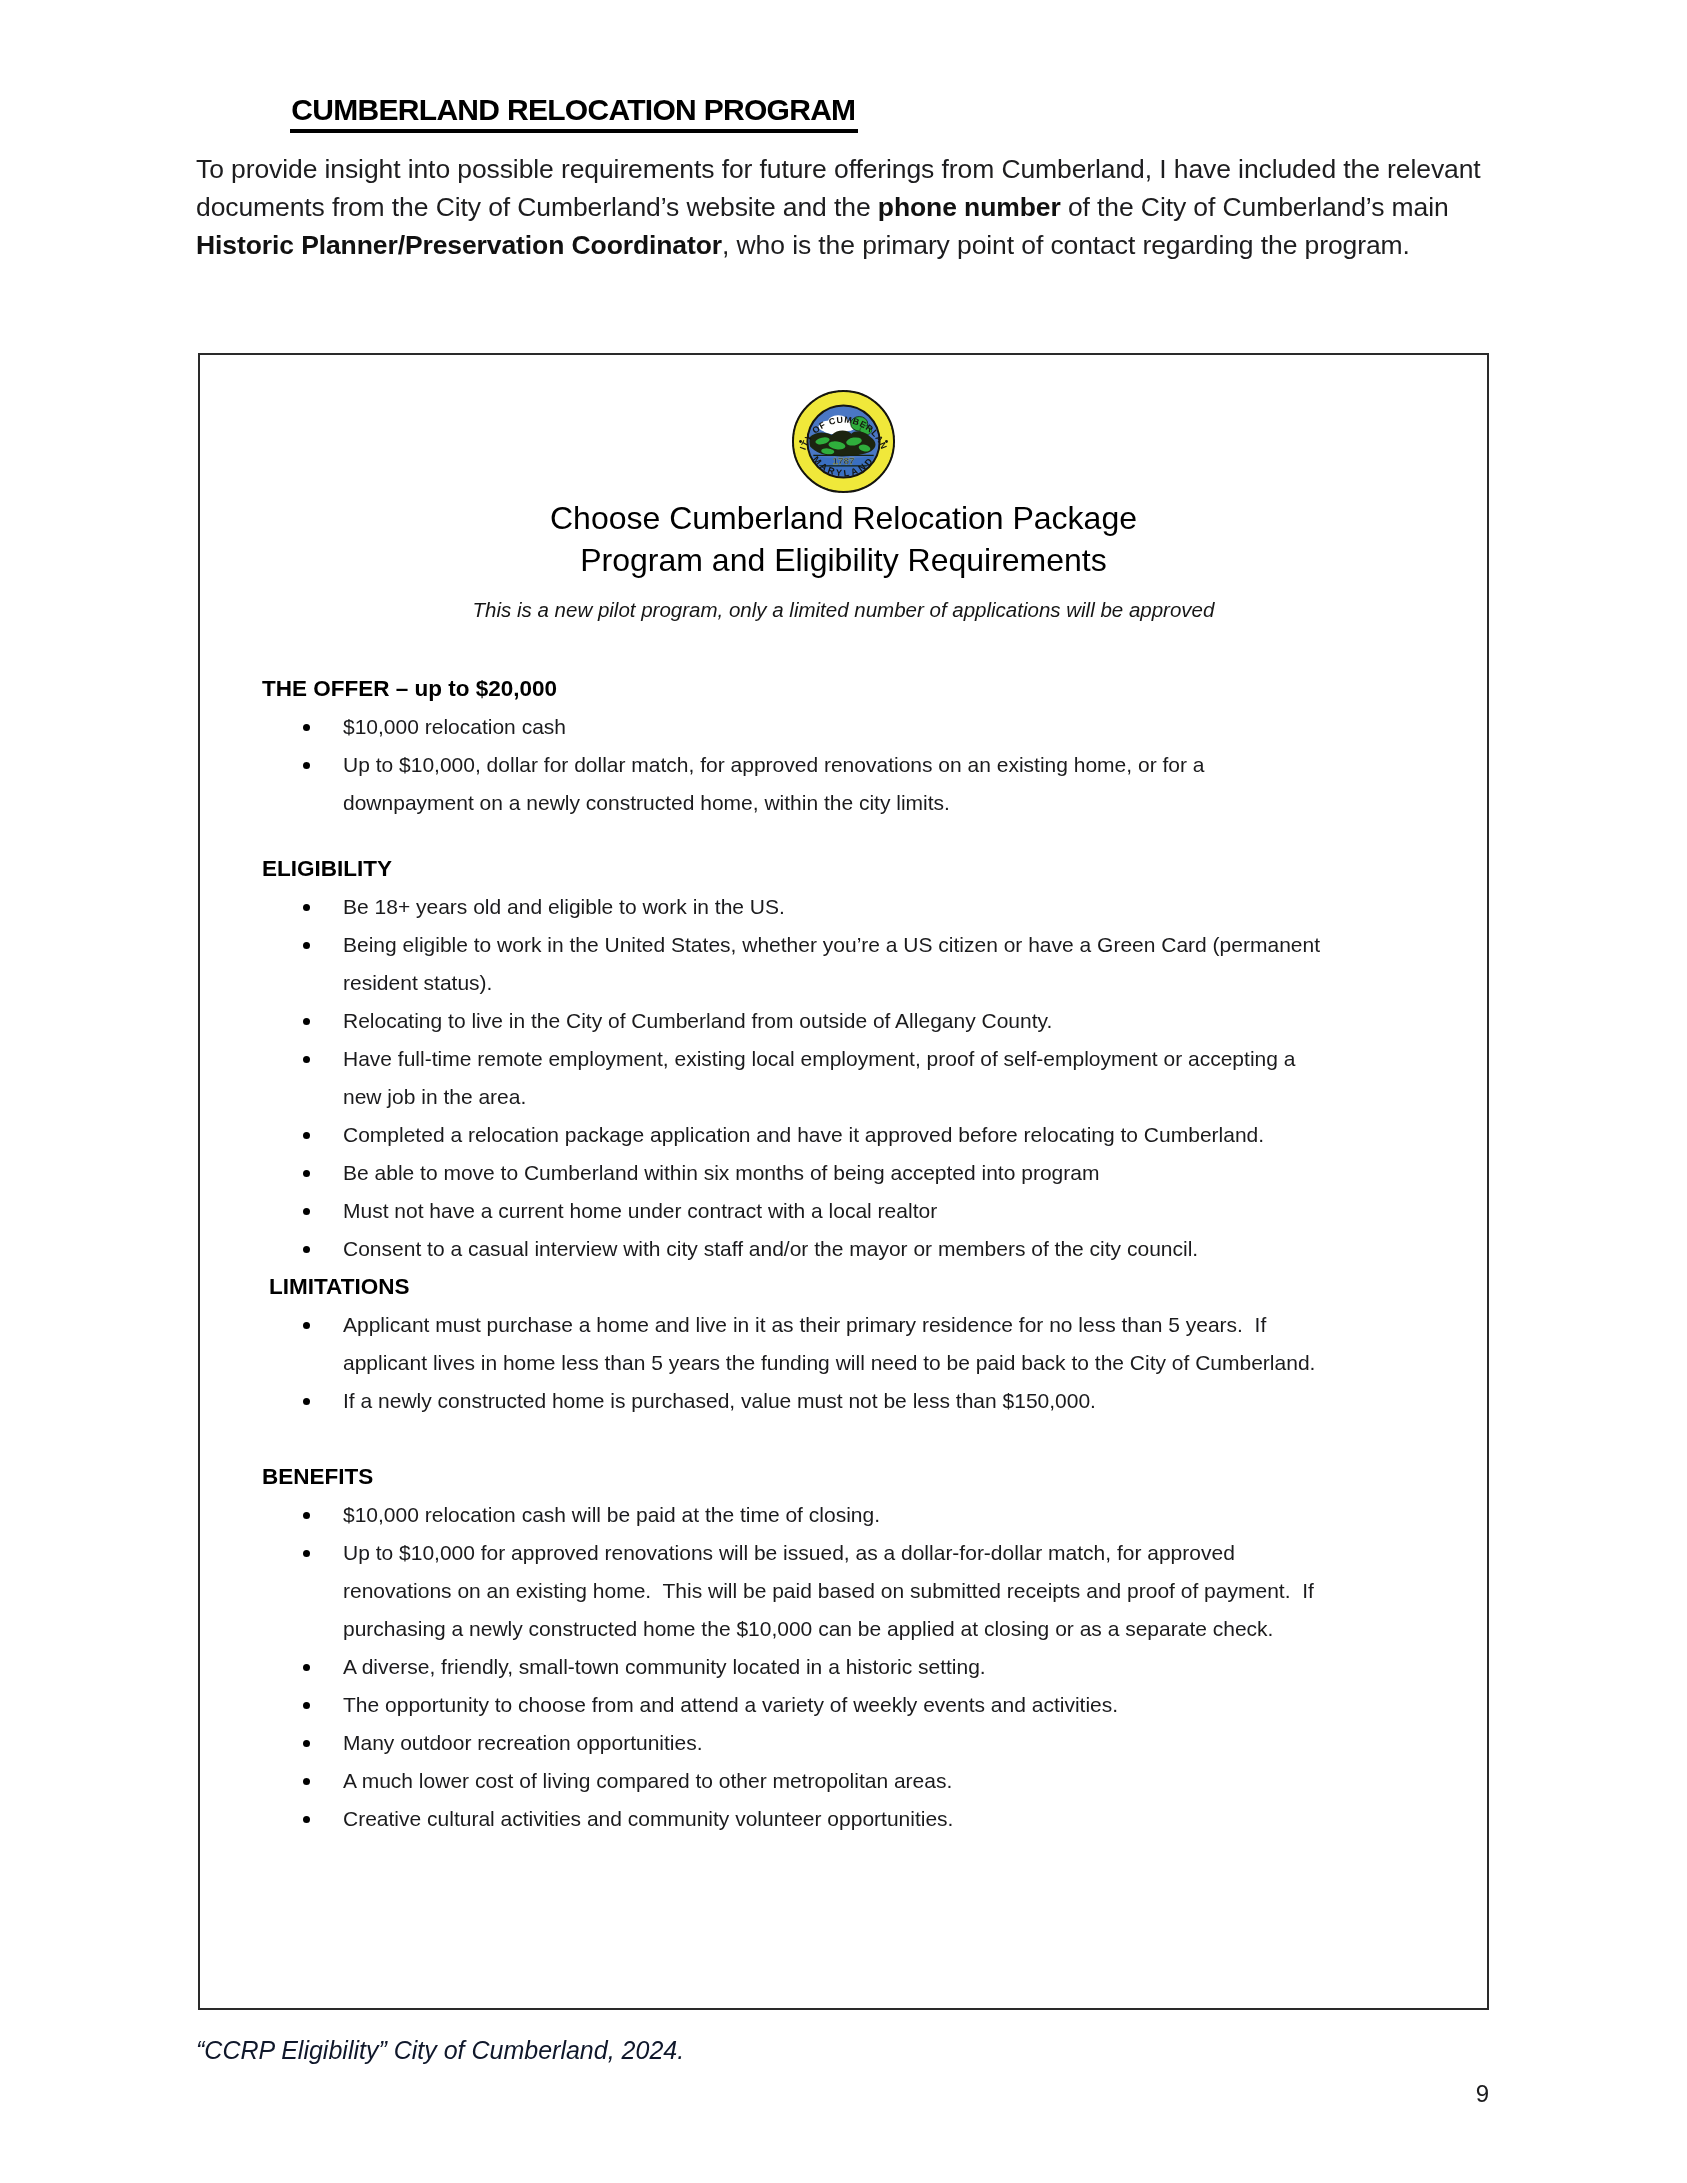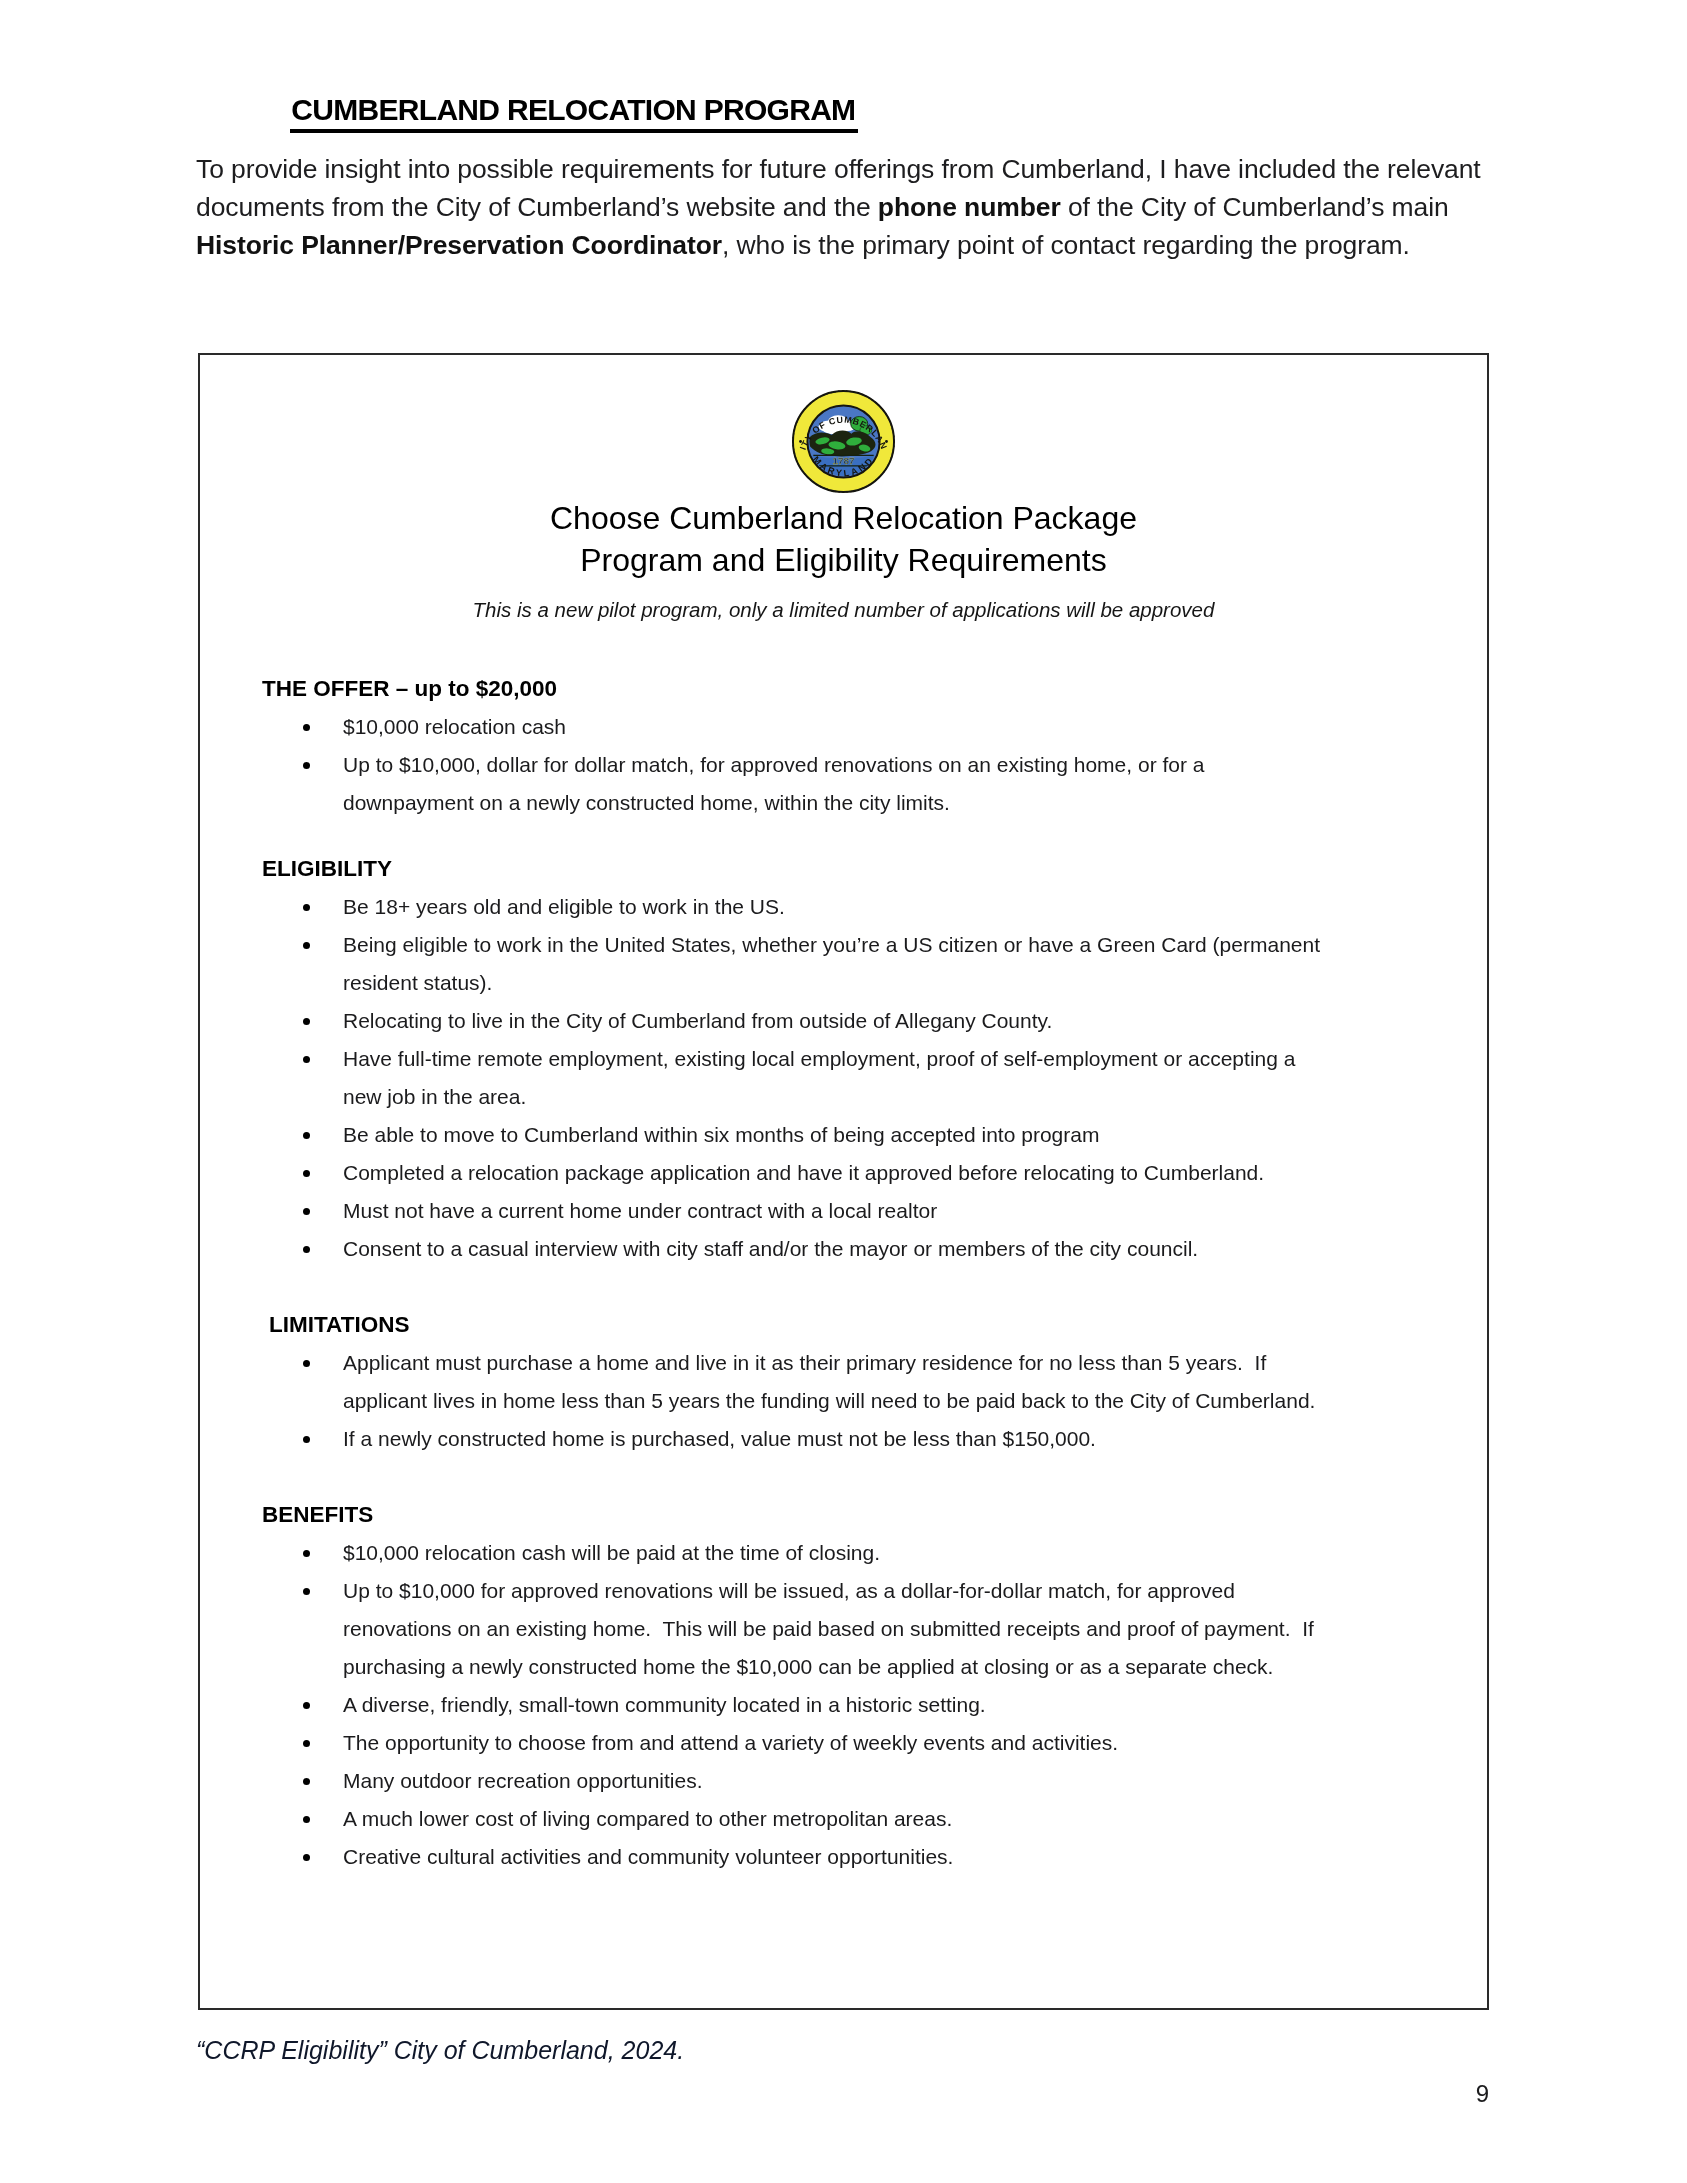--- a/index.html
+++ b/index.html
@@ -38,21 +38,21 @@
     text-align:center;font-style:italic;font-size:20.5px;color:#161616;
     line-height:38px;margin:10px;
   }
 
   .sec-header{
     font-size:22.5px;font-weight:bold;color:#000;line-height:38px;
     margin:0 0 0 62px;
   }
   .sec-header.offer-h{margin-top:41px;}
   .sec-header.elig-h{margin-top:28px;}
-  .sec-header.limit-h{margin-top:38px;margin-left:69px;}
+  .sec-header.limit-h{margin-left:69px;}
   .sec-header.benefits-h{margin-top:38px;}
 
   ul.bullets{list-style:none;margin:0;padding:0;}
   ul.bullets li{
     position:relative;margin-left:143px;width:992px;
     font-size:21px;line-height:38px;color:#1b1b1d;
   }
   ul.bullets li::before{
     content:"";position:absolute;left:-40px;top:16px;
     width:7.3px;height:7.3px;border-radius:50%;background:#000;
@@ -150,22 +150,22 @@
     <ul class="bullets">
       <li><span class="bt">Up to $10,000, dollar for dollar match, for approved renovations on an existing home, or for a downpayment on a newly constructed home, within the city limits.</span></li>
     </ul>
 
     <div class="sec-header elig-h">ELIGIBILITY</div>
     <ul class="bullets">
       <li><span class="bt">Be 18+ years old and eligible to work in the US.</span></li>
       <li><span class="bt">Being eligible to work in the United States, whether you’re a US citizen or have a Green Card (permanent resident status).</span></li>
       <li><span class="bt">Relocating to live in the City of Cumberland from outside of Allegany County.</span></li>
       <li><span class="bt">Have full-time remote employment, existing local employment, proof of self-employment or accepting a new job in the area.</span></li>
+      <li><span class="bt">Completed a relocation package application and have it approved before relocating to Cumberland.</span></li>
       <li><span class="bt">Be able to move to Cumberland within six months of being accepted into program</span></li>
-      <li><span class="bt">Completed a relocation package application and have it approved before relocating to Cumberland.</span></li>
       <li><span class="bt">Must not have a current home under contract with a local realtor</span></li>
       <li><span class="bt">Consent to a casual interview with city staff and/or the mayor or members of the city council.</span></li>
     </ul>
 
     <div class="sec-header limit-h">LIMITATIONS</div>
     <ul class="bullets">
       <li><span class="bt">Applicant must purchase a home and live in it as their primary residence for no less than 5 years.  If applicant lives in home less than 5 years the funding will need to be paid back to the City of Cumberland.</span></li>
       <li><span class="bt">If a newly constructed home is purchased, value must not be less than $150,000.</span></li>
     </ul>
 

